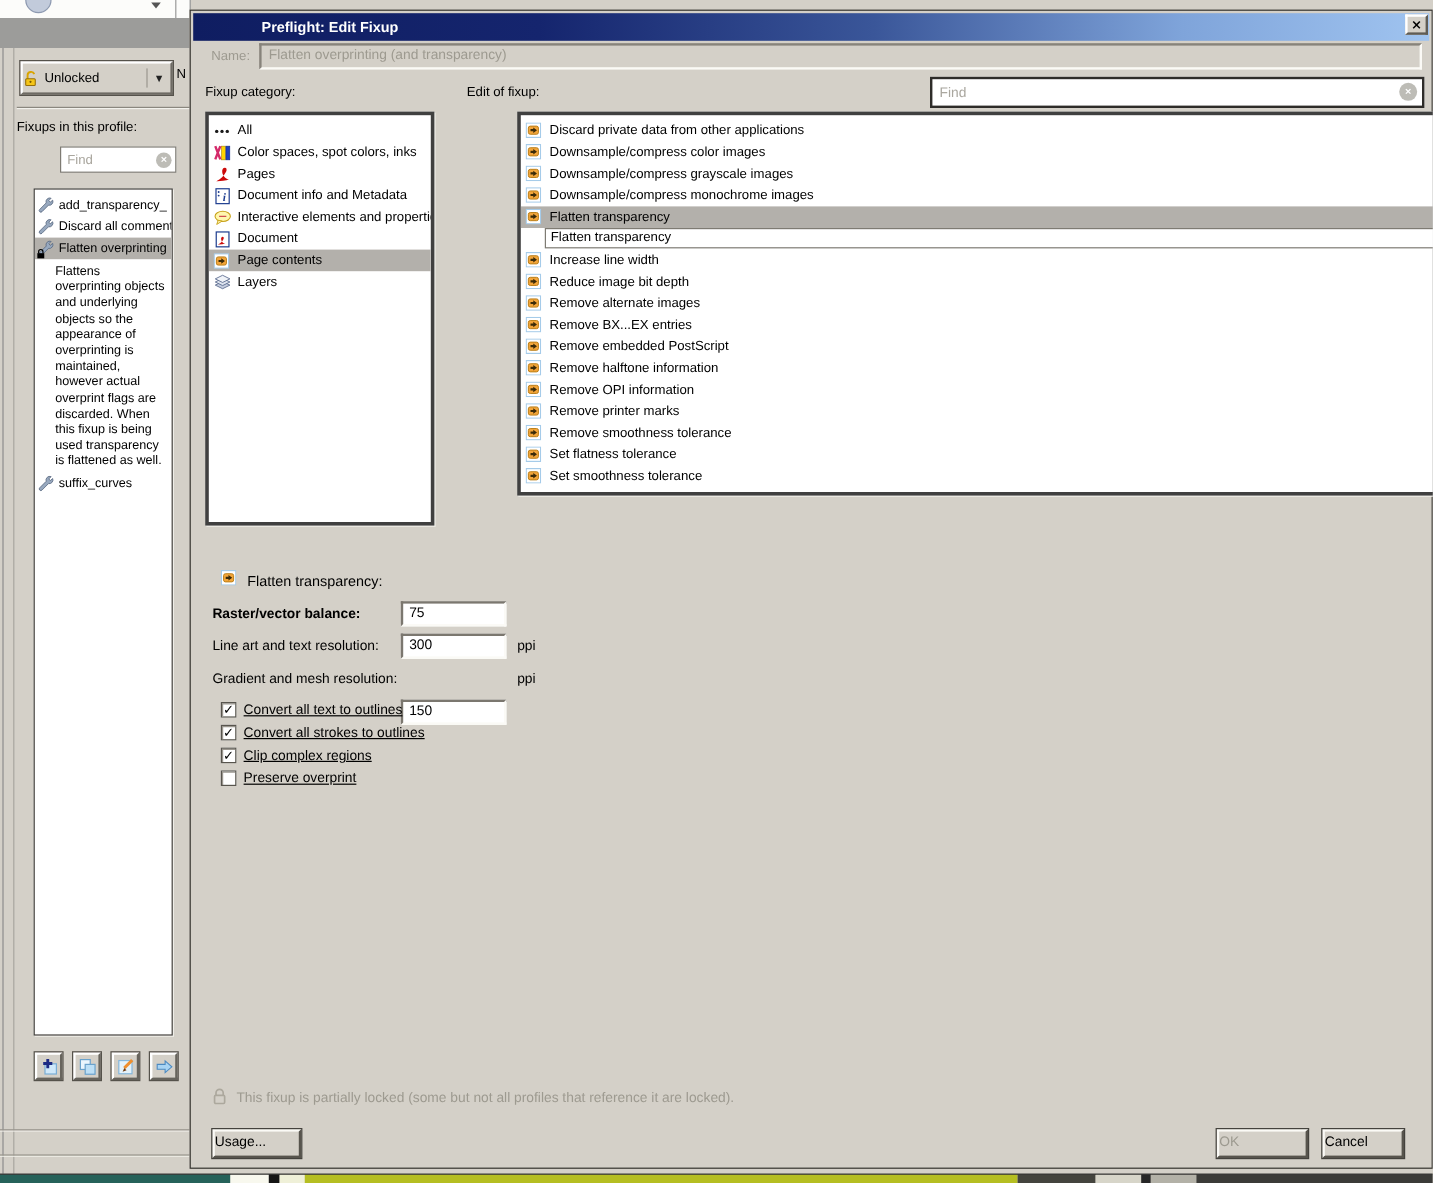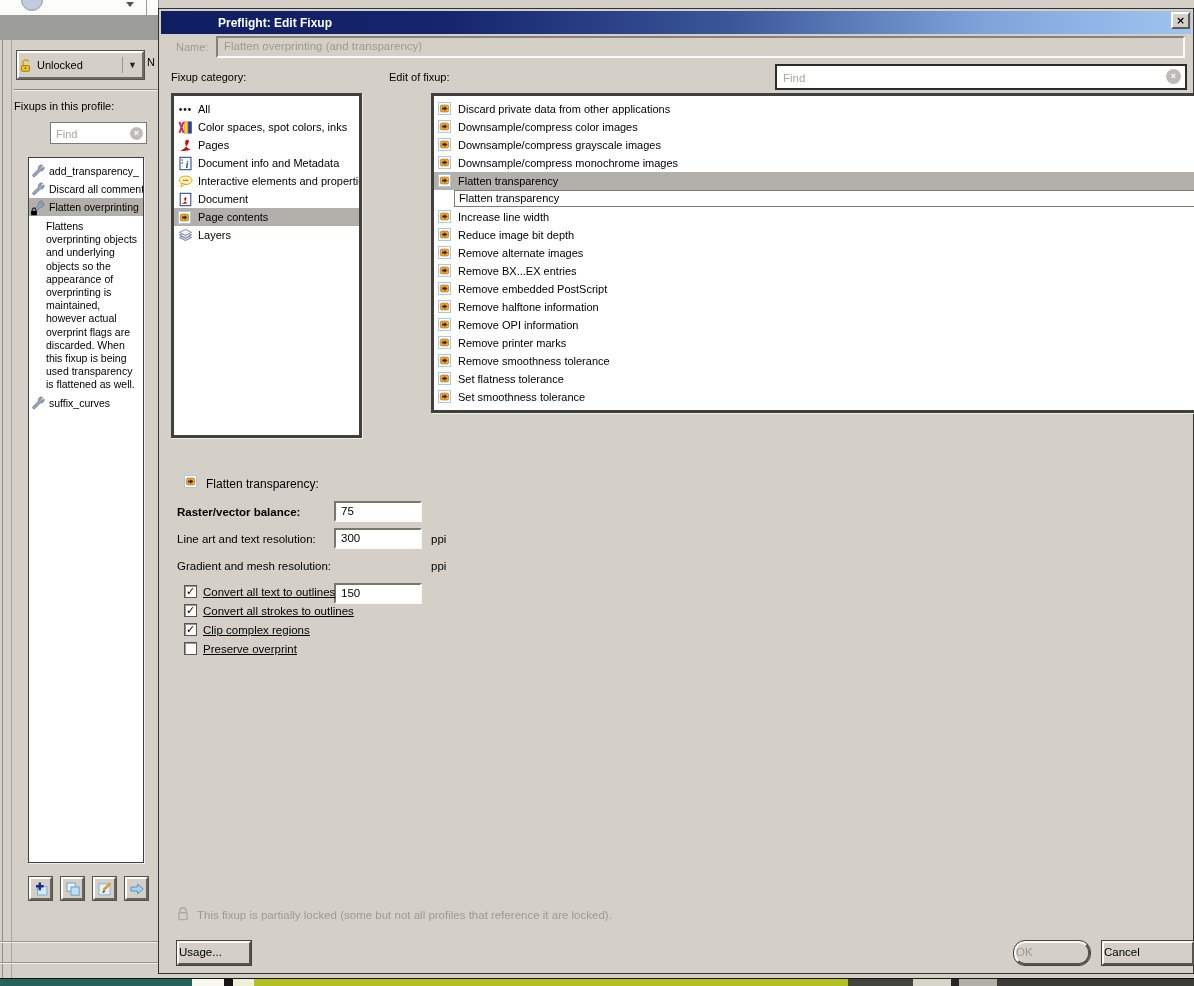--- a/index.html
+++ b/index.html
@@ -117,22 +117,22 @@
     font:bold 11px/12px "DejaVu Sans",sans-serif;text-align:center;color:#000;}
   .chk-label{left:44px;font-size:11.5px;text-decoration:underline;}
 
   #lock-note-icon{left:18px;top:897px;width:12px;height:15px;}
   #lock-note{left:38px;top:900px;font-size:11.5px;}
 
   .btn{background:#d4d0c8;border:2px solid;border-color:#fbfaf6 #57544d #57544d #fbfaf6;
     outline:1px solid #44423d;box-sizing:border-box;
     font:11.5px "Liberation Sans",sans-serif;color:#000;line-height:19px;height:24px;}
   #usage-btn{left:18px;top:932px;width:74px;}
-  #ok-btn{left:855px;top:932px;width:76px;color:#9d9a90;border-radius:11px;}
-  #cancel-btn{left:943px;top:932px;width:92px;}
+  #ok-btn{left:855px;top:932px;width:76px;color:#9d9a90;}
+  #cancel-btn{left:943px;top:932px;width:68px;}
 
   
   #doc-strip{left:0;top:978px;width:1194px;height:8px;border-top:1px solid #141414;box-sizing:border-box;}
   #doc-strip div{position:absolute;top:0;height:100%;}
 </style>
 </head>
 <body>
 
 <svg width="0" height="0" style="position:absolute" aria-hidden="true">
   <defs>

